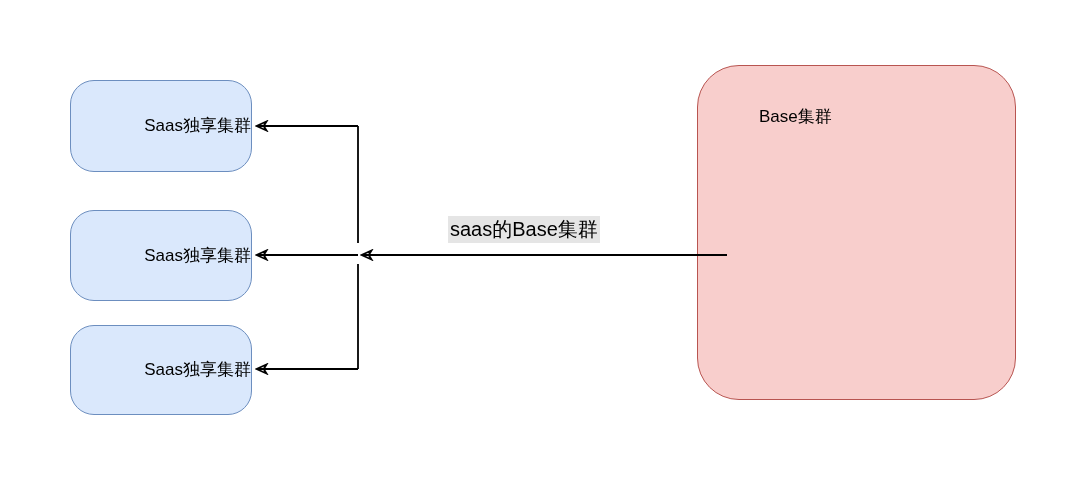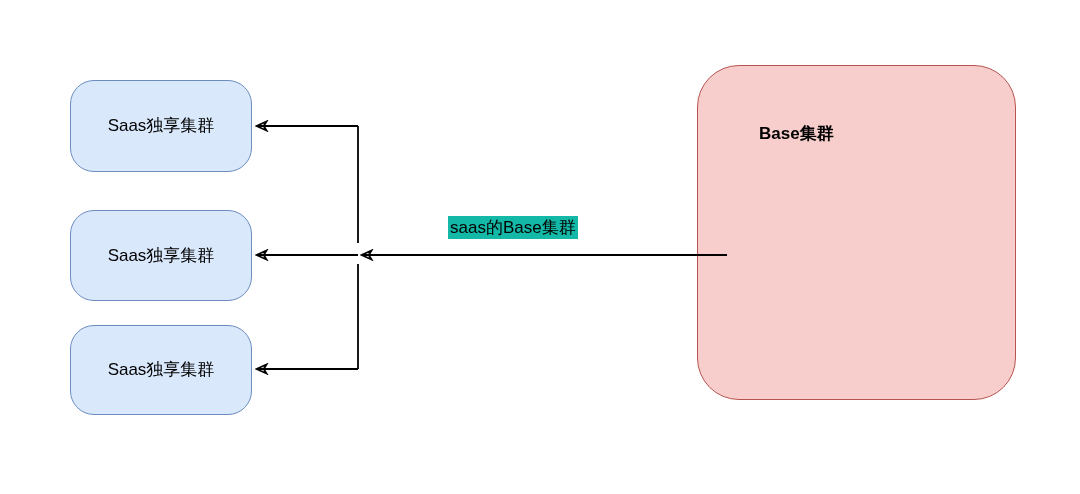--- a/index.html
+++ b/index.html
@@ -14,21 +14,21 @@
     background: #ffffff;
     font-family: "Liberation Sans", sans-serif;
     color: #000000;
     overflow: hidden;
   }
   .node {
     position: absolute;
     box-sizing: border-box;
     display: flex;
     align-items: center;
-    justify-content: center;
+    justify-content: flex-end;
     text-align: center;
     font-size: 17px;
     line-height: 1.25;
   }
   .blue-node {
     background: #dae8fc;
     border: 1.5px solid #6c8ebf;
   }
   .saas-box {
     left: 70px;
@@ -45,39 +45,38 @@
     top: 65px;
     width: 319px;
     height: 335px;
     background: #f8cecc;
     border: 1.5px solid #b85450;
     border-radius: 42px;
   }
   .base-label {
     position: absolute;
     left: 61px;
-    top: 56px;
+    top: 39px;
     font-size: 17px;
     white-space: nowrap;
-    font-weight: bold;
   }
   .inner-box {
     left: 28px;
     top: 106px;
     width: 211px;
     height: 168px;
     border-radius: 30px;
   }
   .edge-label {
     position: absolute;
     left: 448px;
     top: 216px;
-    font-size: 17px;
+    font-size: 20px;
     white-space: nowrap;
-    background: #14b8a6;
+    background: #e5e5e5;
     padding: 0 2px;
   }
   .connector-layer {
     position: absolute;
     left: 0;
     top: 0;
     width: 1080px;
     height: 494px;
     pointer-events: none;
   }

